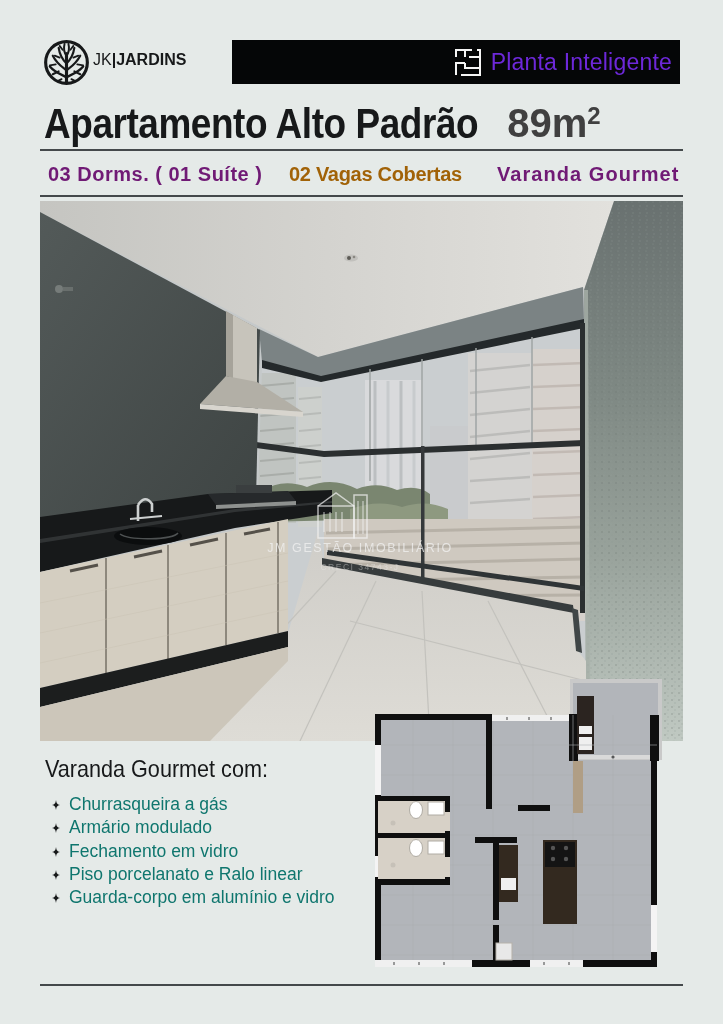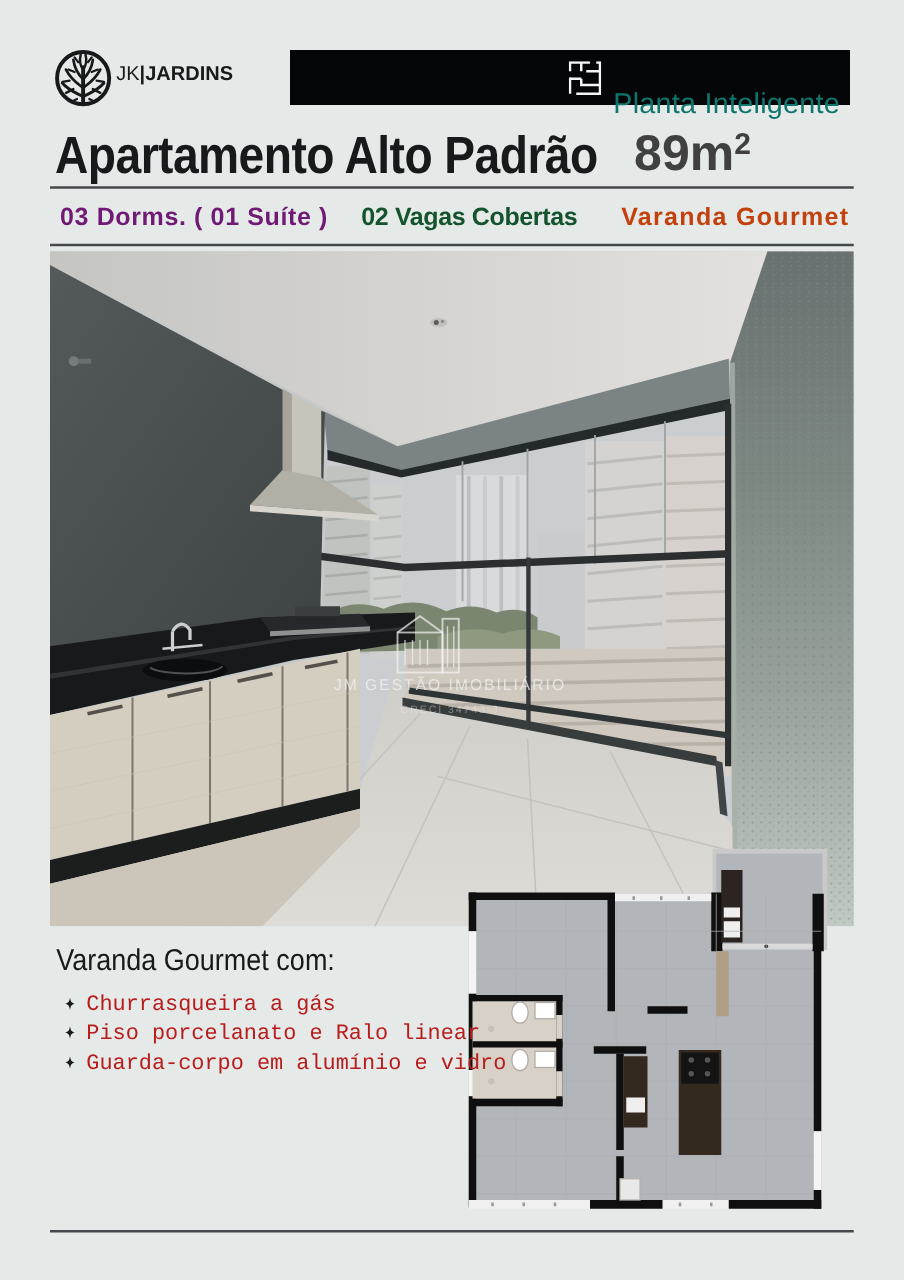--- a/index.html
+++ b/index.html
@@ -45,33 +45,33 @@
   <g stroke="#f5f5f5" stroke-width="2" fill="none">
     <path d="M1 8 L1 1 L17 1"></path>
     <path d="M22 1 L25 1 L25 26 L6 26"></path>
     <path d="M1 13 L1 26"></path>
     <path d="M1 14 L10 14 M10 8 L10 1"></path>
     <path d="M10 14 L10 19 L25 19"></path>
     <path d="M14 8 L25 8"></path>
   </g>
 </svg>
 
-<div class="abs" style="left:232px;top:49px;width:440px;text-align:right;color:#0f766e;font-size:23px;letter-spacing:0.2px;margin-top:20px;">Planta Inteligente</div>
+<div class="abs" style="left:232px;top:49px;width:440px;text-align:right;color:#6d28d9;font-size:23px;letter-spacing:0.2px;">Planta Inteligente</div>
 
 <div class="abs" style="left:44px;top:100px;font-size:42px;font-weight:700;color:#17191a;letter-spacing:-0.5px;transform:scaleX(0.88);transform-origin:0 0;white-space:nowrap;">Apartamento Alto Padrão</div>
 
 <div class="abs" style="left:433px;top:101px;width:242px;text-align:center;font-size:40px;font-weight:700;color:#404040;">89m<span style="font-size:24px;vertical-align:13px;">2</span></div>
 
 <div class="rule" style="top:149px;"></div>
 
 <div class="abs" style="left:48px;top:163px;font-size:20px;font-weight:700;color:#701a75;letter-spacing:0.5px;white-space:nowrap;">03 Dorms. ( 01 Suíte )</div>
 
-<div class="abs" style="left:289px;top:163px;font-size:20px;font-weight:700;color:#14532d;letter-spacing:-0.3px;white-space:nowrap;">02 Vagas Cobertas</div>
-
-<div class="abs" style="left:497px;top:163px;font-size:20px;font-weight:700;color:#c2410c;letter-spacing:1.05px;white-space:nowrap;">Varanda Gourmet</div>
+<div class="abs" style="left:289px;top:163px;font-size:20px;font-weight:700;color:#a16207;letter-spacing:-0.3px;white-space:nowrap;">02 Vagas Cobertas</div>
+
+<div class="abs" style="left:497px;top:163px;font-size:20px;font-weight:700;color:#701a75;letter-spacing:1.05px;white-space:nowrap;">Varanda Gourmet</div>
 
 <div class="rule" style="top:195px;"></div>
 
 <svg class="abs" style="left:40px;top:201px;" width="643" height="540" viewBox="0 0 643 540">
   <defs>
     <linearGradient id="ceil" x1="0" y1="0" x2="1" y2="0">
       <stop offset="0" stop-color="#c5c5c1"></stop>
         <stop offset="0.5" stop-color="#d4d3cf"></stop>
         <stop offset="1" stop-color="#e2e1dd"></stop>
     </linearGradient>
@@ -396,24 +396,30 @@
     <rect x="128" y="203" width="15" height="12" fill="#efefef"></rect>
   </g>
 
   <rect x="200" y="86" width="10" height="52" fill="#b09e85"></rect>
 
   <rect x="123" y="268" width="16" height="17" fill="#e8e8e8" stroke="#b5b1a9" stroke-width="1"></rect>
 </svg>
 
 <div class="abs" style="left:45px;top:755px;font-size:24px;color:#17191a;transform:scaleX(0.9);transform-origin:0 0;white-space:nowrap;">Varanda Gourmet com:</div>
 
-<div class="abs" style="left:52px;top:794px;font-size:17.5px;color:#b91c1c;font-family:Liberation Mono, monospace;">
+<div class="abs" style="left:52px;top:794px;font-size:17.5px;color:#0f766e;">
   <div class="li"><svg width="8" height="10" viewBox="0 0 8 8" preserveAspectRatio="none">
         <path d="M4 0 C4.6 2.8 5.2 3.4 8 4 C5.2 4.6 4.6 5.2 4 8 C3.4 5.2 2.8 4.6 0 4 C2.8 3.4 3.4 2.8 4 0 Z" fill="#17191a"></path>
       </svg>Churrasqueira a gás</div>
+  <div class="li"><svg width="8" height="10" viewBox="0 0 8 8" preserveAspectRatio="none">
+        <path d="M4 0 C4.6 2.8 5.2 3.4 8 4 C5.2 4.6 4.6 5.2 4 8 C3.4 5.2 2.8 4.6 0 4 C2.8 3.4 3.4 2.8 4 0 Z" fill="#17191a"></path>
+      </svg>Armário modulado</div>
+  <div class="li"><svg width="8" height="10" viewBox="0 0 8 8" preserveAspectRatio="none">
+        <path d="M4 0 C4.6 2.8 5.2 3.4 8 4 C5.2 4.6 4.6 5.2 4 8 C3.4 5.2 2.8 4.6 0 4 C2.8 3.4 3.4 2.8 4 0 Z" fill="#17191a"></path>
+      </svg>Fechamento em vidro</div>
   <div class="li"><svg width="8" height="10" viewBox="0 0 8 8" preserveAspectRatio="none">
         <path d="M4 0 C4.6 2.8 5.2 3.4 8 4 C5.2 4.6 4.6 5.2 4 8 C3.4 5.2 2.8 4.6 0 4 C2.8 3.4 3.4 2.8 4 0 Z" fill="#17191a"></path>
       </svg>Piso porcelanato e Ralo linear</div>
   <div class="li"><svg width="8" height="10" viewBox="0 0 8 8" preserveAspectRatio="none">
         <path d="M4 0 C4.6 2.8 5.2 3.4 8 4 C5.2 4.6 4.6 5.2 4 8 C3.4 5.2 2.8 4.6 0 4 C2.8 3.4 3.4 2.8 4 0 Z" fill="#17191a"></path>
       </svg>Guarda-corpo em alumínio e vidro</div>
 </div>
 
 <div class="rule" style="top:984px;"></div>
 

